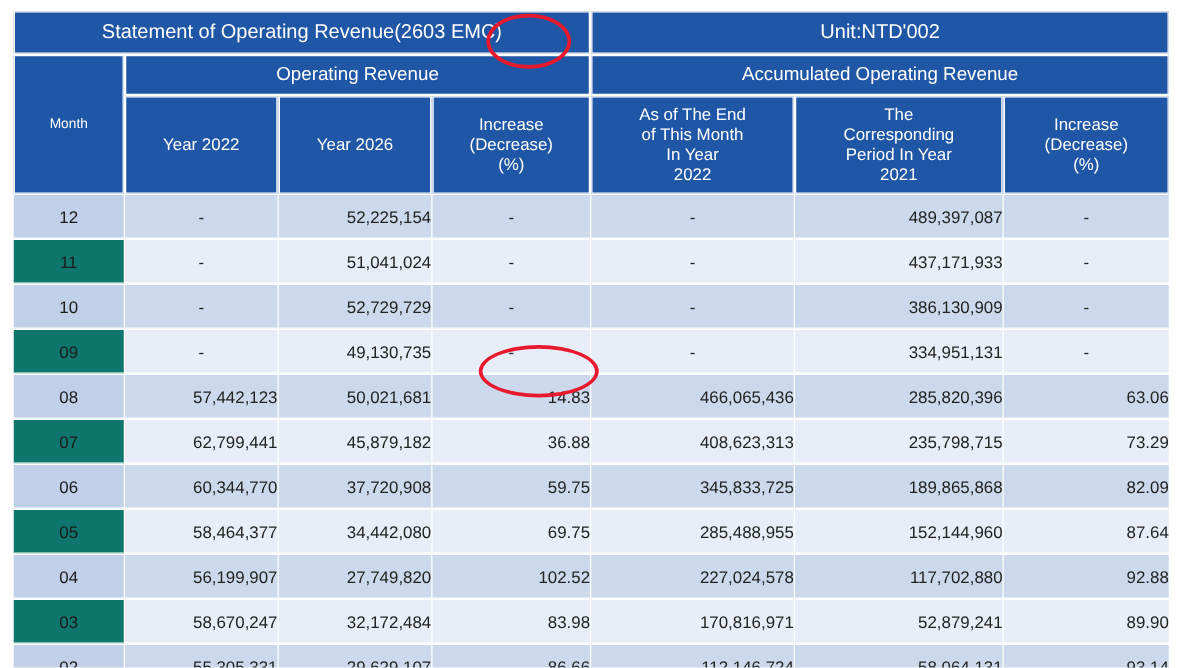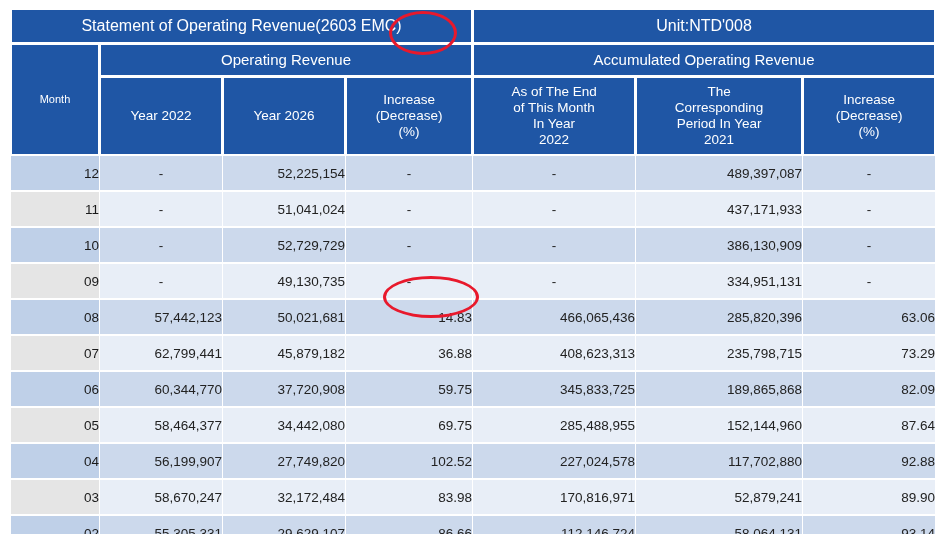--- a/index.html
+++ b/index.html
@@ -67,29 +67,29 @@
     padding-right: 10px;
     vertical-align: middle;
     border-bottom: 1px solid #ffffff;
     font-family: "Liberation Sans", sans-serif;
   }
   .data.dash {
     text-align: center;
     padding-right: 0;
   }
   .month {
-    text-align: right;
+    text-align: center;
     padding-right: 0;
     color: #1a1a1a;
   }
   
   tr.odd .data { background: #ccd9ec; }
   tr.even .data { background: #e8eef7; }
   tr.odd .month { background: #bfd0e8; }
-  tr.even .month { background: #e5e5e5; }
+  tr.even .month { background: #0f766e; }
 
   
   .annot {
     position: absolute;
     border: 3px solid #e8192c;
     border-radius: 50%;
     pointer-events: none;
   }
   #annot-title {
     left: 389px;
@@ -115,21 +115,21 @@
       <col style="width:122px">
       <col style="width:122px">
       <col style="width:126px">
       <col style="width:162px">
       <col style="width:166px">
       <col style="width:132px">
     </colgroup>
     <thead>
       <tr>
         <th class="hdr title" colspan="4">Statement of Operating Revenue(2603 EMC)</th>
-        <th class="hdr title" colspan="3">Unit:NTD'008</th>
+        <th class="hdr title" colspan="3">Unit:NTD'002</th>
       </tr>
       <tr>
         <th class="hdr monthcell" rowspan="2">Month</th>
         <th class="hdr group" colspan="3">Operating Revenue</th>
         <th class="hdr group" colspan="3">Accumulated Operating Revenue</th>
       </tr>
       <tr>
         <th class="hdr col">
           <div>Year 2022</div>
         </th>

